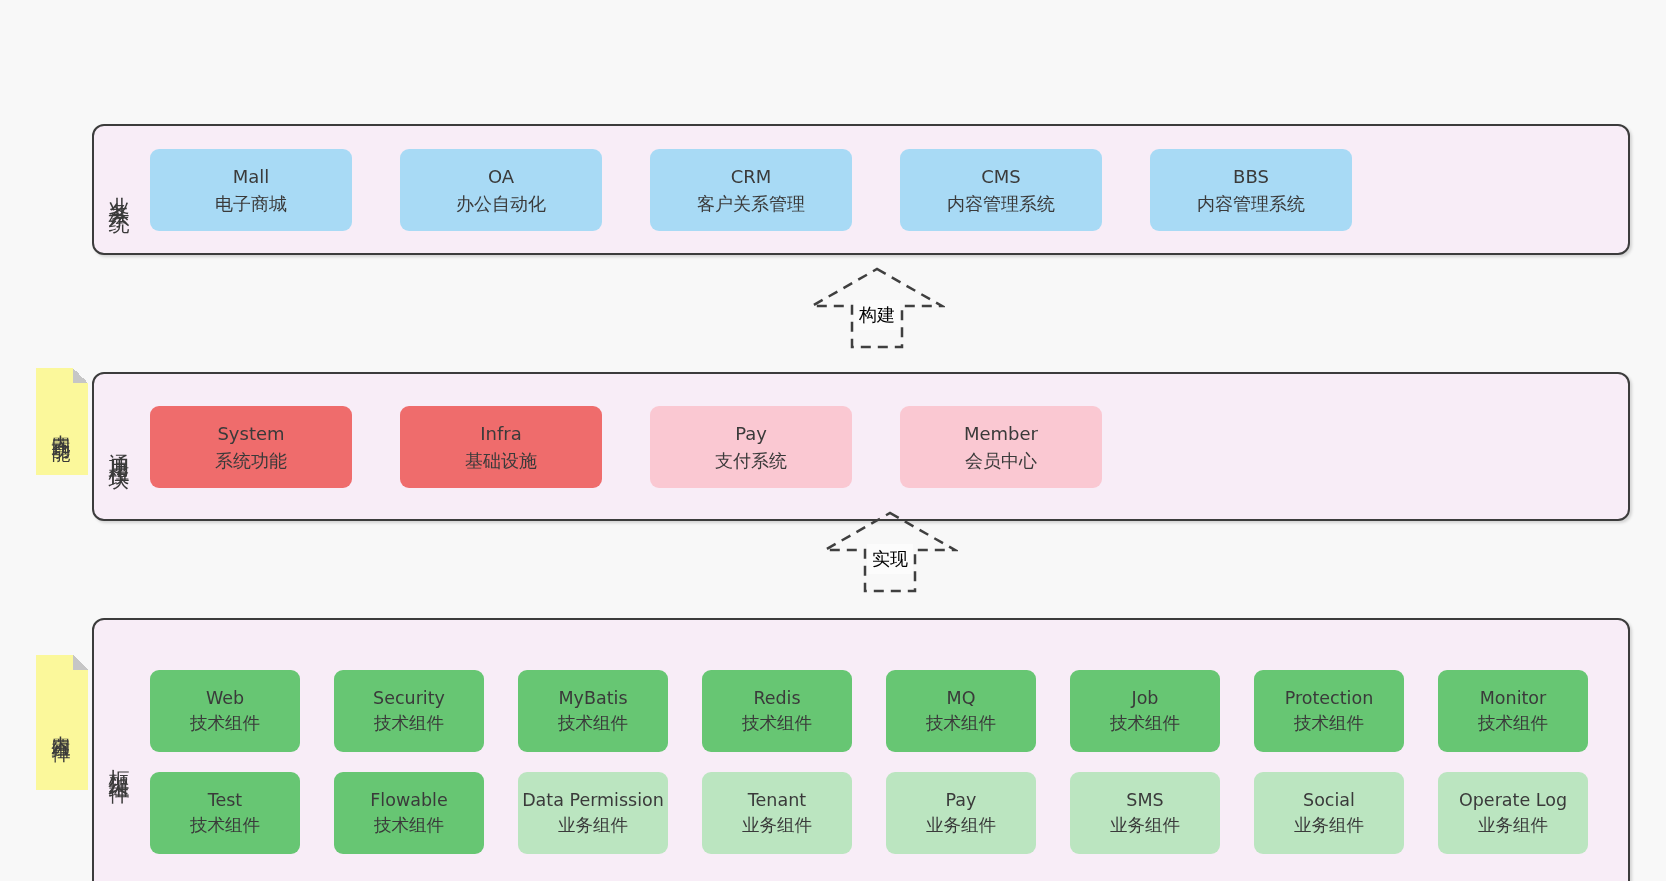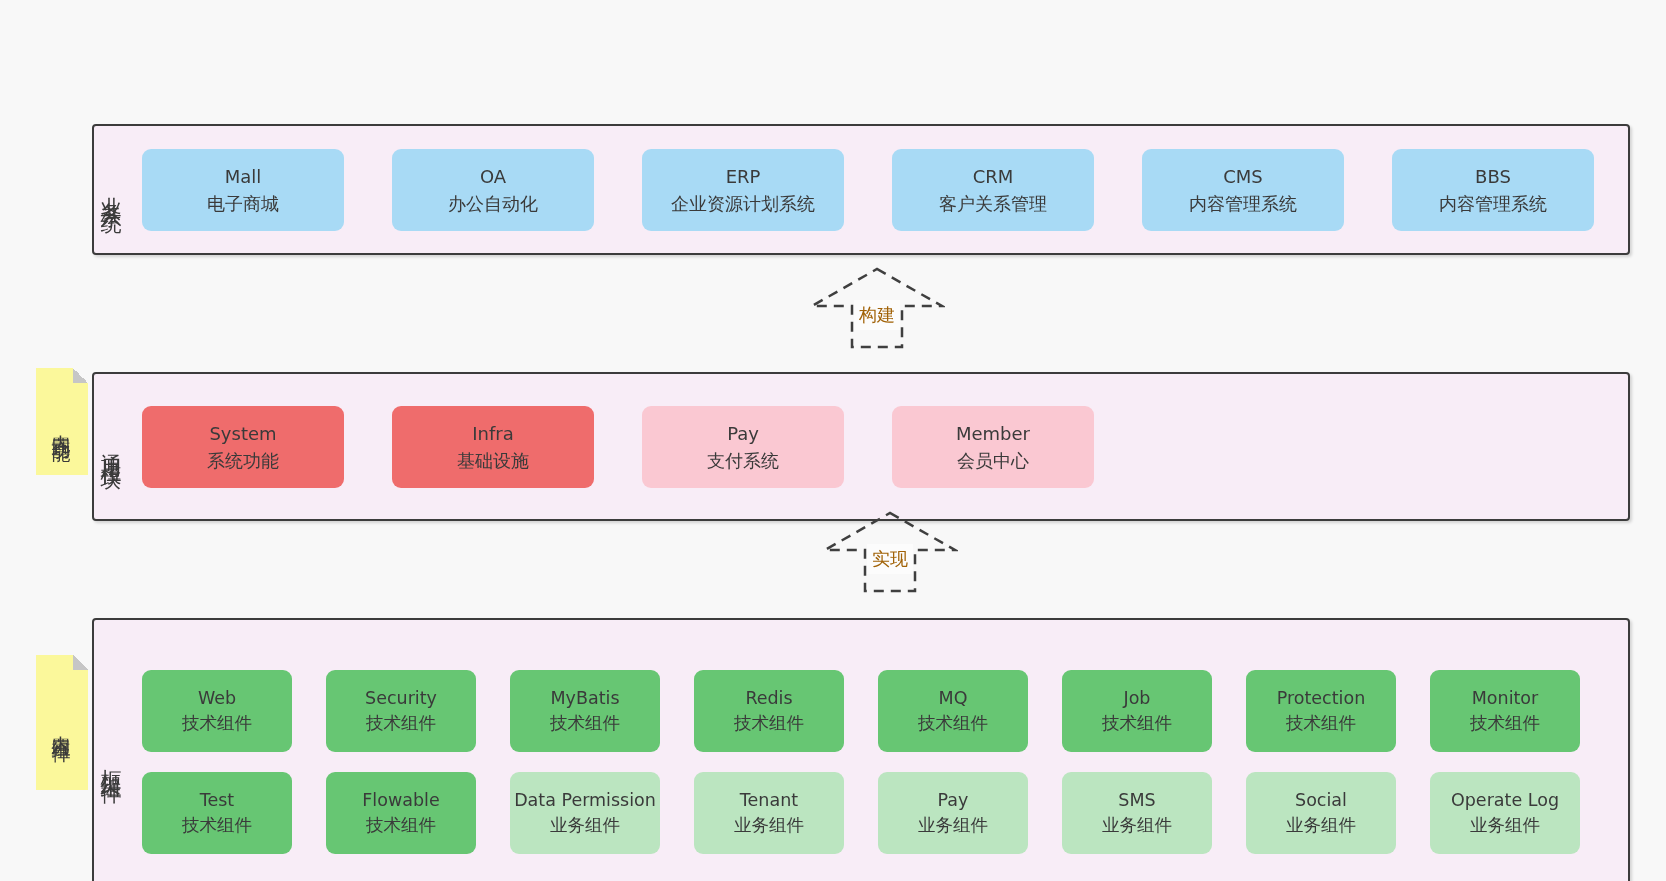--- a/index.html
+++ b/index.html
@@ -6,23 +6,23 @@
   body {
     width:1666px; height:881px; background:#f8f8f8;
     font-family:"DejaVu Sans","Liberation Sans",sans-serif;
     color:#3a3a3a;
   }
   .canvas { position:relative; width:1666px; height:881px; background:#f8f8f8; overflow:hidden; }
 
   
   .layer {
     position:absolute; left:92px; width:1538px; box-sizing:border-box;
-    background:#f8edf7; border:2px solid #3c3c3c; border-radius:4px;
+    background:#f8edf7; border:2px solid #3c3c3c; border-radius:12px;
     box-shadow:2px 2px 3px rgba(0,0,0,0.15);
-    display:flex; align-items:center; padding-left:0; z-index:1;
+    display:flex; align-items:center; padding-left:8px; z-index:1;
   }
   #layer-business   { top:124px; height:131px; }
   #layer-modules    { top:372px; height:149px; }
   #layer-components { top:618px; height:288px; }
 
   .layer-label {
     writing-mode:vertical-rl; text-orientation:upright;
     font-size:21px; letter-spacing:5px; line-height:34px; color:#3a3a3a;
     flex:0 0 auto;
   }
@@ -61,21 +61,21 @@
     writing-mode:vertical-rl; text-orientation:upright;
     font-size:19px; letter-spacing:3px; color:#3a3a3a; margin-top:6px;
   }
 
   
   .arrow { position:absolute; width:136px; height:84px; z-index:2; }
   #arrow-build { left:809px; top:266px; }
   #arrow-impl  { left:822px; top:510px; }
   .arrow-label {
     position:absolute; left:50%; top:34px; transform:translateX(-50%);
-    background:#fcfcfc; font-size:18px; color:#a16207; padding:3px 5px; white-space:nowrap;
+    background:#fcfcfc; font-size:18px; color:#000000; padding:3px 5px; white-space:nowrap;
   }
 </style>
 </head>
 <body>
 
 <div class="canvas">
 
   <div class="note" id="note-modules">
     <span class="note-fold"></span>
     <span class="note-label">内置功能</span>
@@ -88,24 +88,20 @@
   <div class="layer" id="layer-business">
     <div class="layer-label">业务系统</div>
     <div class="boxrow">
       <div class="node v-blue">
         <div>Mall</div>
         <div>电子商城</div>
       </div>
       <div class="node v-blue">
         <div>OA</div>
         <div>办公自动化</div>
-      </div>
-      <div class="node v-blue">
-        <div>ERP</div>
-        <div>企业资源计划系统</div>
       </div>
       <div class="node v-blue">
         <div>CRM</div>
         <div>客户关系管理</div>
       </div>
       <div class="node v-blue">
         <div>CMS</div>
         <div>内容管理系统</div>
       </div>
       <div class="node v-blue">

